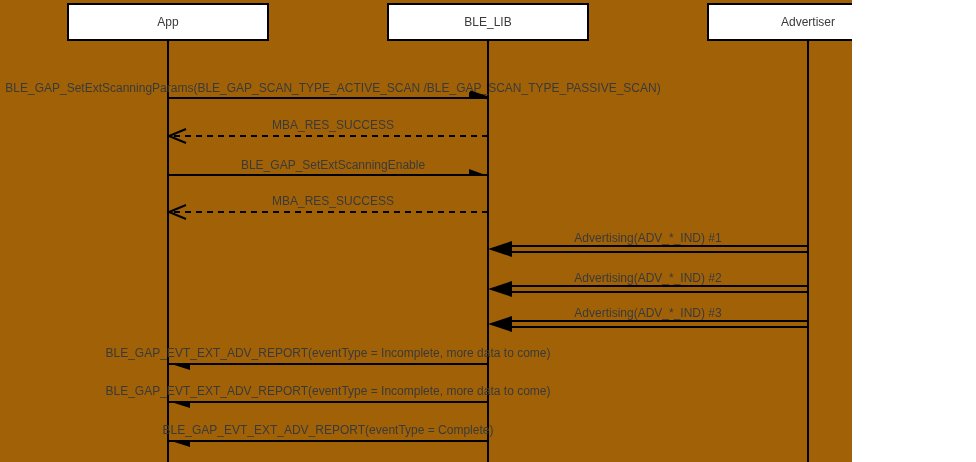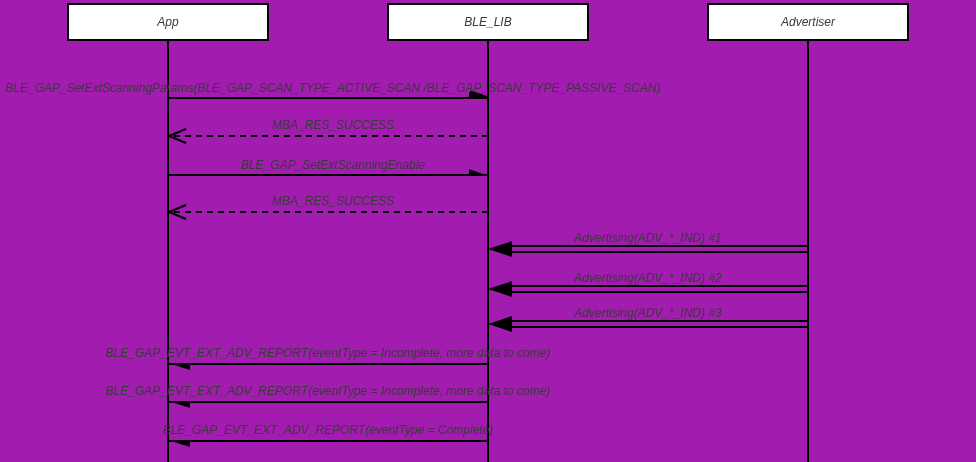--- a/index.html
+++ b/index.html
@@ -2,25 +2,24 @@
 <html><head>
 <meta charset="utf-8">
 <style>
   html,body{margin:0;padding:0;background:#ffffff;}
   body{
     font-family:"Liberation Sans", sans-serif;
     color:#000000;
   }
   #diagram{
     position:relative;
-    width:976px;
+    width:852px;
     height:462px;
-    background:#a21caf;
+    background:#a16207;
     overflow:hidden;
-    font-style:italic;
   }
   svg#seq{
     position:absolute;
     left:0; top:0;
     width:976px; height:462px;
     display:block;
   }
   .lifeline-box{
     fill:#ffffff;
     stroke:#000000;

